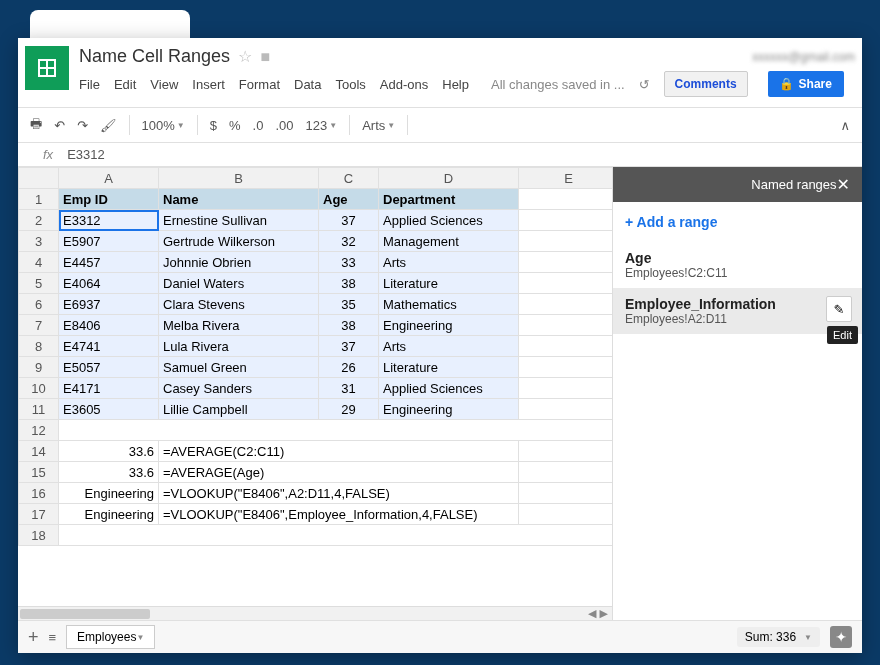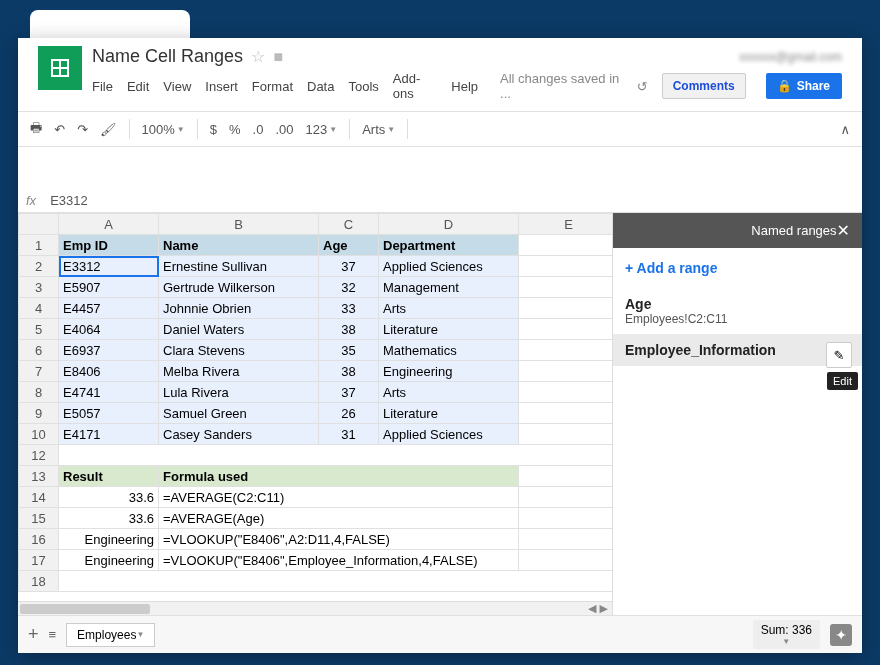--- a/index.html
+++ b/index.html
@@ -1,57 +1,57 @@
 <!DOCTYPE html>
 <html><head>
 <meta charset="utf-8">
 <style>
 * { box-sizing: border-box; margin: 0; padding: 0; }
 body { font-family: Arial, sans-serif; font-size: 13px; background: #0b3a66; width: 880px; height: 665px; overflow: hidden; position: relative; }
 .window { position: absolute; top: 38px; left: 18px; right: 18px; bottom: 12px; background: #fff; border-radius: 0 0 6px 6px; box-shadow: 0 4px 20px rgba(0,0,0,.3); display: flex; flex-direction: column; }
 .browser-tab { position: absolute; top: 10px; left: 30px; width: 160px; height: 30px; background: #fff; border-radius: 8px 8px 0 0; }
-.titlebar { display: flex; align-items: flex-start; padding: 8px 20px 4px; }
+.titlebar { display: flex; align-items: flex-start; padding: 8px 7px 4px; }
 .logo { width: 44px; height: 44px; background: #0f9d58; display: flex; align-items: center; justify-content: center; margin-right: 10px; }
 .logo svg { fill: #fff; }
 .title-area { flex: 1; }
 .title-row { display: flex; align-items: center; gap: 8px; }
 .doc-title { font-size: 18px; color: #333; }
 .star, .folder-ico { color: #bbb; font-size: 16px; }
 .user-email { color: #888; font-size: 12px; filter: blur(2px); margin-left: auto; }
 .menubar { display: flex; gap: 14px; padding: 4px 0 6px; font-size: 13px; color: #444; align-items: center; }
 .menubar .saved { color: #888; margin-left: 8px; }
 .history-icon { color: #888; }
 .btn-comments { background: #f1f1f1; border: 1px solid #ccc; border-radius: 2px; padding: 5px 10px; font-size: 12px; font-weight: bold; color: #1d4ed8; }
 .btn-share { background: #1a73e8; color: #fff; border: none; border-radius: 2px; padding: 6px 12px; font-size: 12px; font-weight: bold; display: inline-flex; align-items: center; gap: 4px; margin-left: 6px; }
 .toolbar { display: flex; align-items: center; gap: 12px; padding: 6px 12px; border-top: 1px solid #e0e0e0; border-bottom: 1px solid #e0e0e0; color: #555; }
 .toolbar .sep { width: 1px; height: 20px; background: #ddd; }
 .toolbar .item { display: inline-flex; align-items: center; gap: 2px; cursor: pointer; }
 .tri { font-size: 8px; color: #888; }
-.fx-bar { display: flex; align-items: center; padding: 4px 8px; border-bottom: 1px solid #e0e0e0; color: #555; margin-top: 42px; }
+.fx-bar { display: flex; align-items: center; padding: 4px 25px; border-bottom: 1px solid #e0e0e0; color: #555; }
 .fx { font-style: italic; color: #888; margin-right: 14px; }
 .main { flex: 1; display: flex; overflow: hidden; }
 .sheet-area { flex: 1; overflow: hidden; display: flex; flex-direction: column; position: relative; }
 .grid-wrap { overflow: auto; flex: 1; position: relative; }
 table.grid { border-collapse: collapse; width: 100%; table-layout: fixed; }
 table.grid th, table.grid td { border: 1px solid #e0e0e0; height: 21px; padding: 0 4px; font-size: 13px; white-space: nowrap; overflow: hidden; text-overflow: ellipsis; }
 table.grid th { background: #f1f1f1; font-weight: normal; color: #555; }
 table.grid th.rowh { width: 40px; text-align: center; }
 table.grid td.rowh { background: #f1f1f1; text-align: center; color: #555; width: 40px; }
 .col-a { width: 100px; } .col-b { width: 160px; } .col-c { width: 60px; text-align: center; } .col-d { width: 140px; } .col-rest { width: 100px; }
 .active-cell { outline: 2px solid #1a73e8; outline-offset: -2px; }
 .hdr-row td.data { background: #c5dbe8; font-weight: bold; margin-left: 44px; }
 .sel-range td.data { background: #e8f0fe; }
 .result-hdr td.data { background: #d8e9cd; font-weight: bold; }
 td.right { text-align: right; }
 .hscroll { height: 14px; background: #f1f1f1; border-top: 1px solid #ddd; position: relative; }
 .hscroll .thumb { position: absolute; left: 2px; top: 2px; width: 130px; height: 10px; background: #ccc; border-radius: 2px; }
 .hscroll .arrows { position: absolute; right: 4px; top: 0; color: #888; font-size: 11px; }
 .footer { display: flex; align-items: center; padding: 4px 10px; border-top: 1px solid #e0e0e0; background: #f7f7f7; gap: 10px; }
 .sheet-tab { background: #fff; border: 1px solid #ccc; padding: 4px 10px; font-size: 12px; display: inline-flex; align-items: center; gap: 0; }
-.sum-pill { margin-left: auto; background: #eee; border-radius: 3px; padding: 3px 8px; font-size: 12px; display: inline-flex; align-items: center; gap: 0; flex-direction: column; }
+.sum-pill { margin-left: auto; background: #eee; border-radius: 3px; padding: 3px 8px; font-size: 12px; display: inline-flex; align-items: center; gap: 8px; }
 .explore-btn { width: 22px; height: 22px; background: #888; border-radius: 3px; display: flex; align-items: center; justify-content: center; color: #fff; font-size: 14px; }
 .sidepanel { width: 250px; border-left: 1px solid #ddd; display: flex; flex-direction: column; }
 .sp-header { background: #555; color: #fff; padding: 8px 12px; display: flex; justify-content: flex-end; align-items: center; font-size: 13px; }
 .sp-close { color: #fff; font-size: 16px; cursor: pointer; }
 .sp-add { color: #1a73e8; font-weight: bold; padding: 12px; font-size: 14px; cursor: pointer; }
 .nr-item { padding: 8px 12px; cursor: pointer; }
 .nr-item.selected { background: #eaeaea; position: relative; }
 .nr-name { font-weight: bold; font-size: 14px; color: #222; }
 .nr-range { font-size: 12px; color: #555; }
 .edit-btn { position: absolute; right: 10px; top: 8px; width: 26px; height: 26px; background: #fff; border: 1px solid #ccc; border-radius: 2px; display: flex; align-items: center; justify-content: center; }
@@ -230,32 +230,34 @@
     <td></td>
               </tr>
               <tr class="sel-range">
                 <td class="rowh">10</td>
     <td class="data ">E4171</td>
     <td class="data">Casey Sanders</td>
     <td class="data" style="text-align:center">31</td>
     <td class="data">Applied Sciences</td>
     <td></td>
               </tr>
+              <tr class="sel-range">
+                <td class="rowh">11</td>
+    <td class="data ">E3605</td>
+    <td class="data">Lillie Campbell</td>
+    <td class="data" style="text-align:center">29</td>
+    <td class="data">Engineering</td>
+    <td></td>
+              </tr>
             </tbody>
           <tbody>
               <tr>
                 <td class="rowh">12</td>
                 <td colspan="6"></td>
               </tr>
-          <tr class="result-hdr">
-            <td class="rowh">13</td>
-            <td class="data">Result</td>
-            <td class="data" colspan="3">Formula used</td>
-            <td></td>
-          </tr>
           </tbody>
             <tbody id="result-rows">
               <tr>
                 <td class="rowh">14</td>
     <td class="right">33.6</td>
     <td colspan="3">=AVERAGE(C2:C11)</td>
     <td></td>
               </tr>
               <tr>
                 <td class="rowh">15</td>
@@ -295,20 +297,21 @@
         <span>Named ranges</span>
         <span class="sp-close">✕</span>
       </div>
       <div class="sp-add">+ Add a range</div>
       <div class="nr-item">
         <div class="nr-name">Age</div>
         <div class="nr-range">Employees!C2:C11</div>
       </div>
       <div class="nr-item selected">
         <div class="nr-name">Employee_Information</div>
+        <div class="nr-range">Employees!A2:D11</div>
         <div class="edit-btn">
             <span>✎</span>
           </div>
         <div class="edit-tip">Edit</div>
       </div>
     </div>
   </div>
 
   <div class="footer">
     <span style="font-size:18px;color:#666">+</span>

